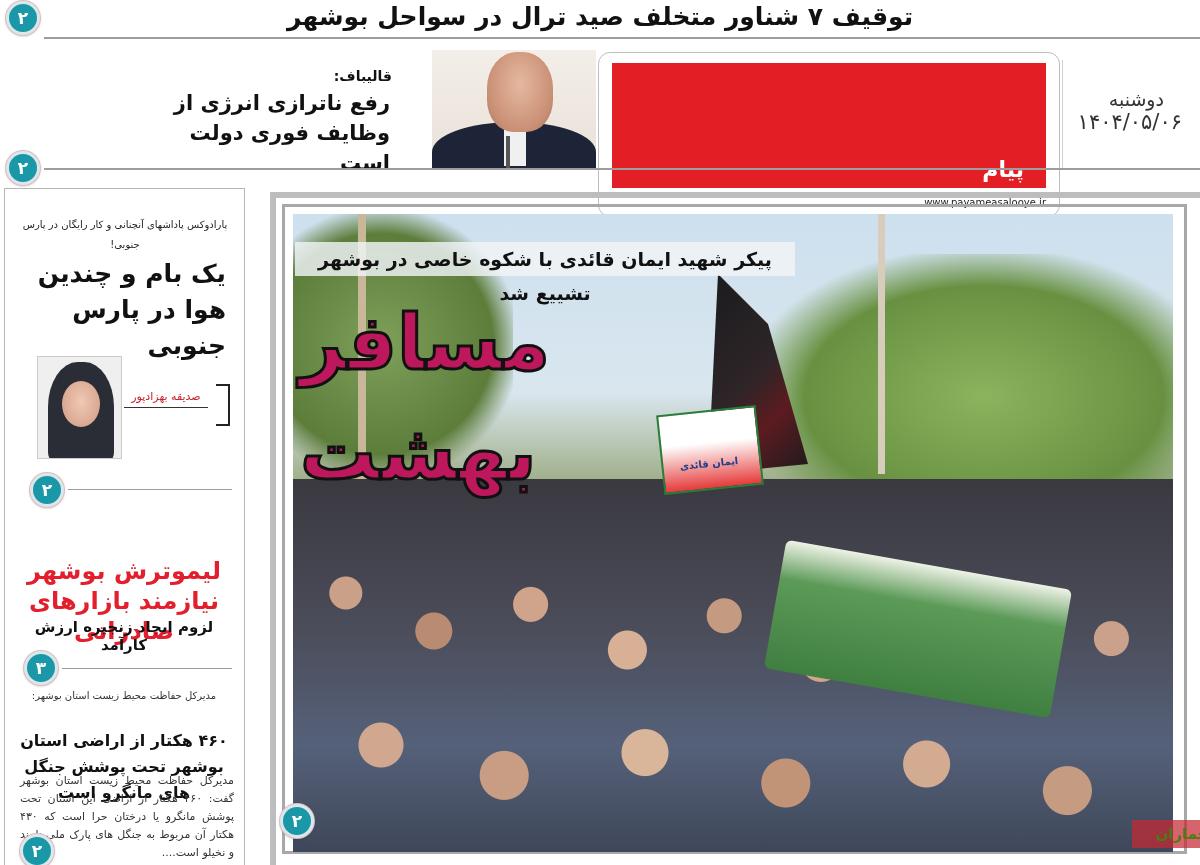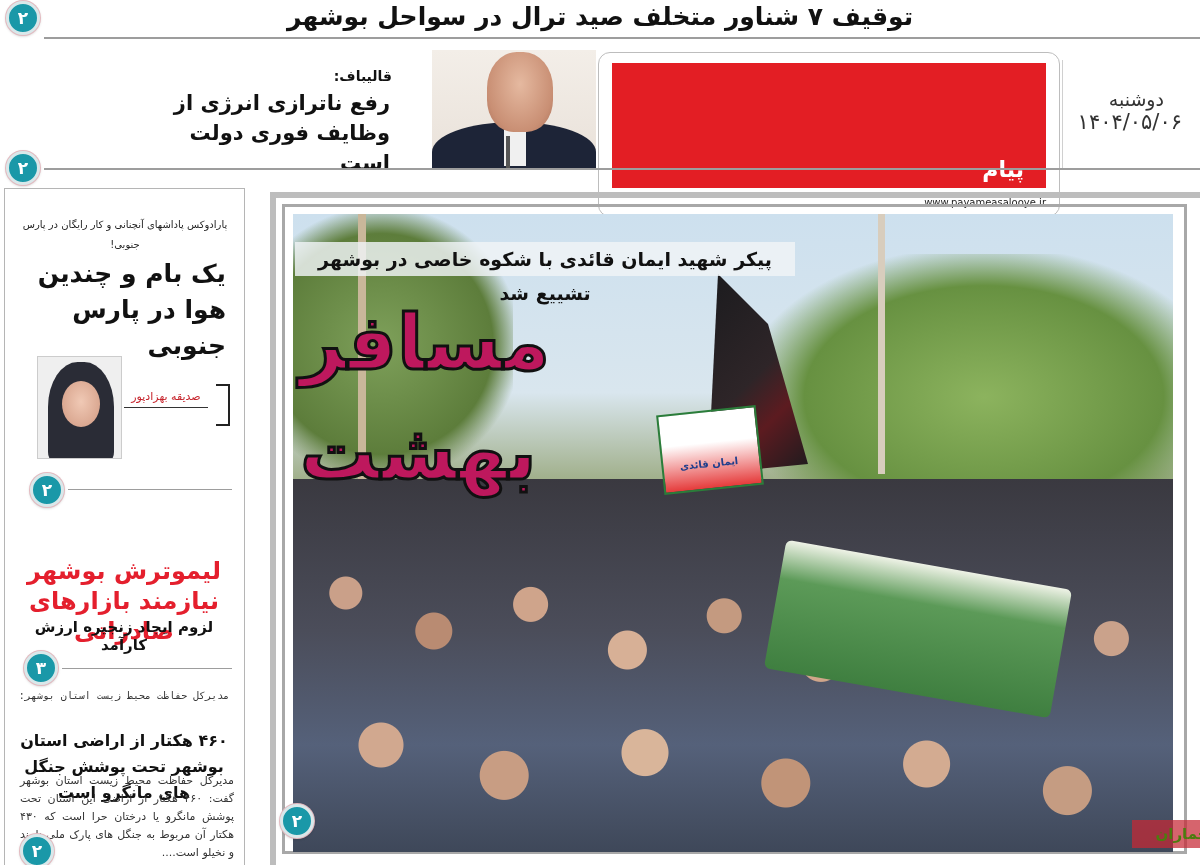--- a/index.html
+++ b/index.html
@@ -96,21 +96,21 @@
     position: absolute; left: 24px; top: 24px; width: 38px; height: 46px; border-radius: 50%;
     background: radial-gradient(ellipse at 50% 45%, #f0c9b5 0%, #d7a38c 80%);
   }
   .author-name { position: absolute; left: 124px; top: 390px; width: 84px; font-size: 11px; color: #c6232b; text-align: center; }
   .author-uline { position: absolute; left: 124px; top: 407px; width: 84px; height: 1px; background: #333; }
   .author-bracket { position: absolute; left: 216px; top: 384px; width: 14px; height: 42px; border: 2px solid #222; border-left: none; }
 
   .sb-red-title { position: absolute; left: 14px; top: 520px; width: 220px; font-size: 24px; font-weight: bold; color: #e41f2d; text-align: center; line-height: 30px; margin-top: 36px; }
   .sb-red-sub { position: absolute; left: 14px; top: 618px; width: 220px; font-size: 15px; font-weight: bold; text-align: center; }
 
-  .sb-env-kicker { position: absolute; left: 14px; top: 690px; width: 220px; font-size: 10px; color: #333; text-align: center; font-family: Liberation Mono, monospace; }
+  .sb-env-kicker { position: absolute; left: 14px; top: 690px; width: 220px; font-size: 10px; color: #333; text-align: center; }
   .sb-env-title { position: absolute; left: 14px; top: 712px; width: 220px; font-size: 16px; font-weight: bold; text-align: center; line-height: 26px; margin-top: 16px; }
   .sb-env-body { position: absolute; left: 20px; top: 772px; width: 214px; font-size: 11px; color: #333; text-align: justify; line-height: 18px; }
 
   
   .photo-outer { position: absolute; left: 270px; top: 192px; width: 930px; height: 673px; border: 6px solid #bdbdbd; border-bottom: none; border-right: none; }
   .photo-inner-frame { position: absolute; left: 282px; top: 204px; width: 905px; height: 650px; border: 3px solid #a8a8a8; }
   .photo {
     position: absolute; left: 293px; top: 214px; width: 880px; height: 638px; overflow: hidden;
     background: linear-gradient(180deg, #cde0ee 0%, #d9e6ee 28%, #9fae88 42%, #6e7a5a 58%, #4a4640 70%, #3c3a3a 100%);
   }

